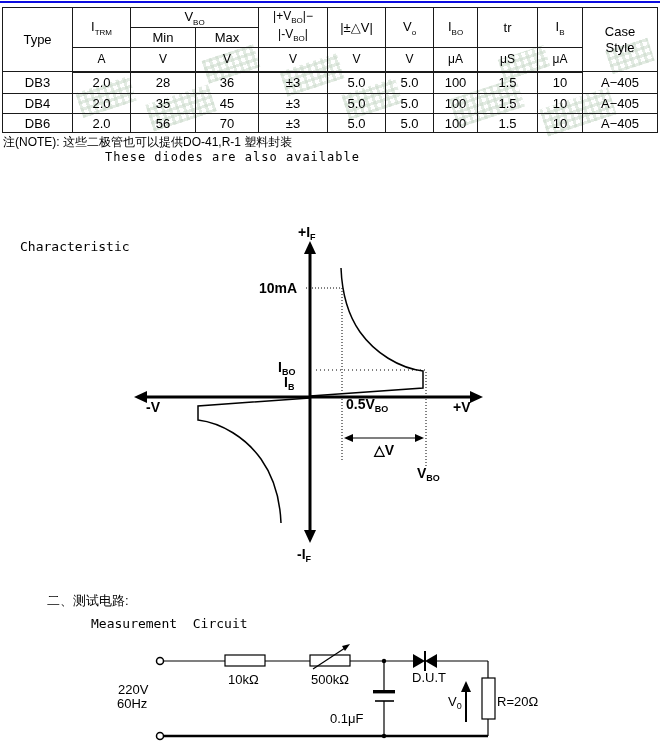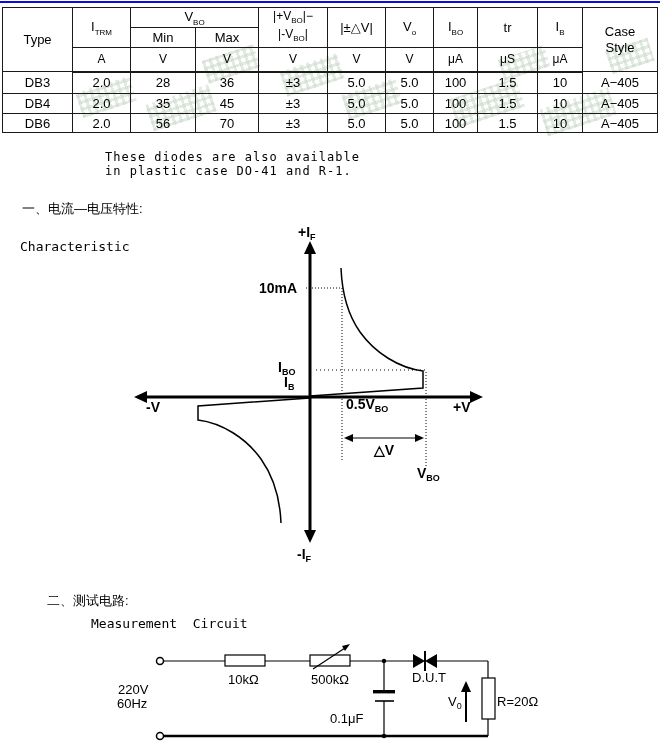--- a/index.html
+++ b/index.html
@@ -134,24 +134,23 @@
       <td>5.0</td>
       <td>5.0</td>
       <td>100</td>
       <td>1.5</td>
       <td>10</td>
       <td>A−405</td>
     </tr>
   </tbody>
     </table>
 
+  <div class="abs cjk" style="left:3px;top:134px;">注(NOTE): 这些二极管也可以提供DO-41,R-1 塑料封装</div>
   <div class="abs mono" style="left:65px;top:150px;">These diodes are also available</div>
-  <div class="abs mono" style="left:65px;top:164px;">in plastic case DO-41 and R-1.</div>
-
-  <div class="abs heading-cn" style="left:22px;top:200px;">一、电流—电压特性:</div>
+
   <div class="abs heading-en" style="left:20px;top:239px;">Characteristic</div>
 
   <div class="abs heading-cn" style="left:47px;top:592px;">二、测试电路:</div>
   <div class="abs heading-en" style="left:55px;top:616px;margin-left:36px;">Measurement  Circuit</div>
 
   <svg width="660" height="748" viewBox="0 0 660 748">
 
     <g stroke-linecap="butt">
 
       <line x1="310" y1="248" x2="310" y2="536" stroke="#000" stroke-width="3"></line>

